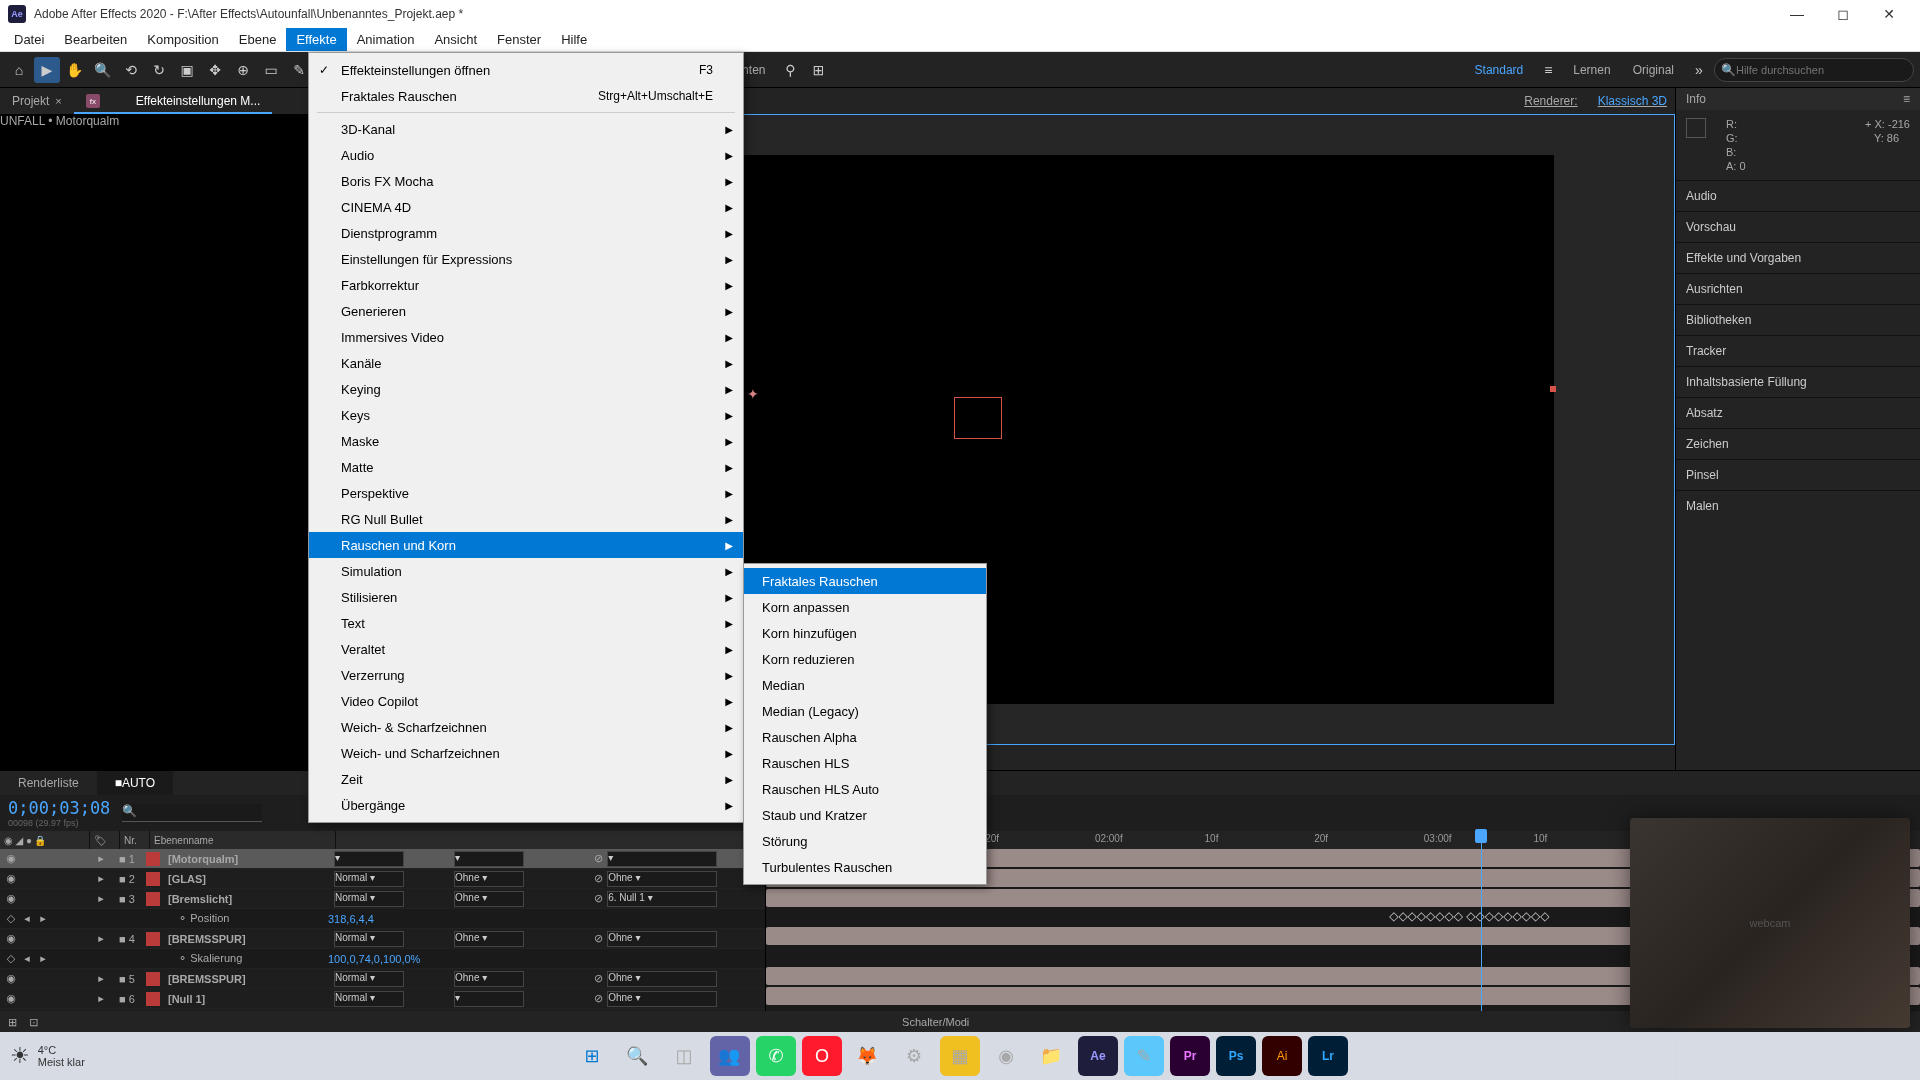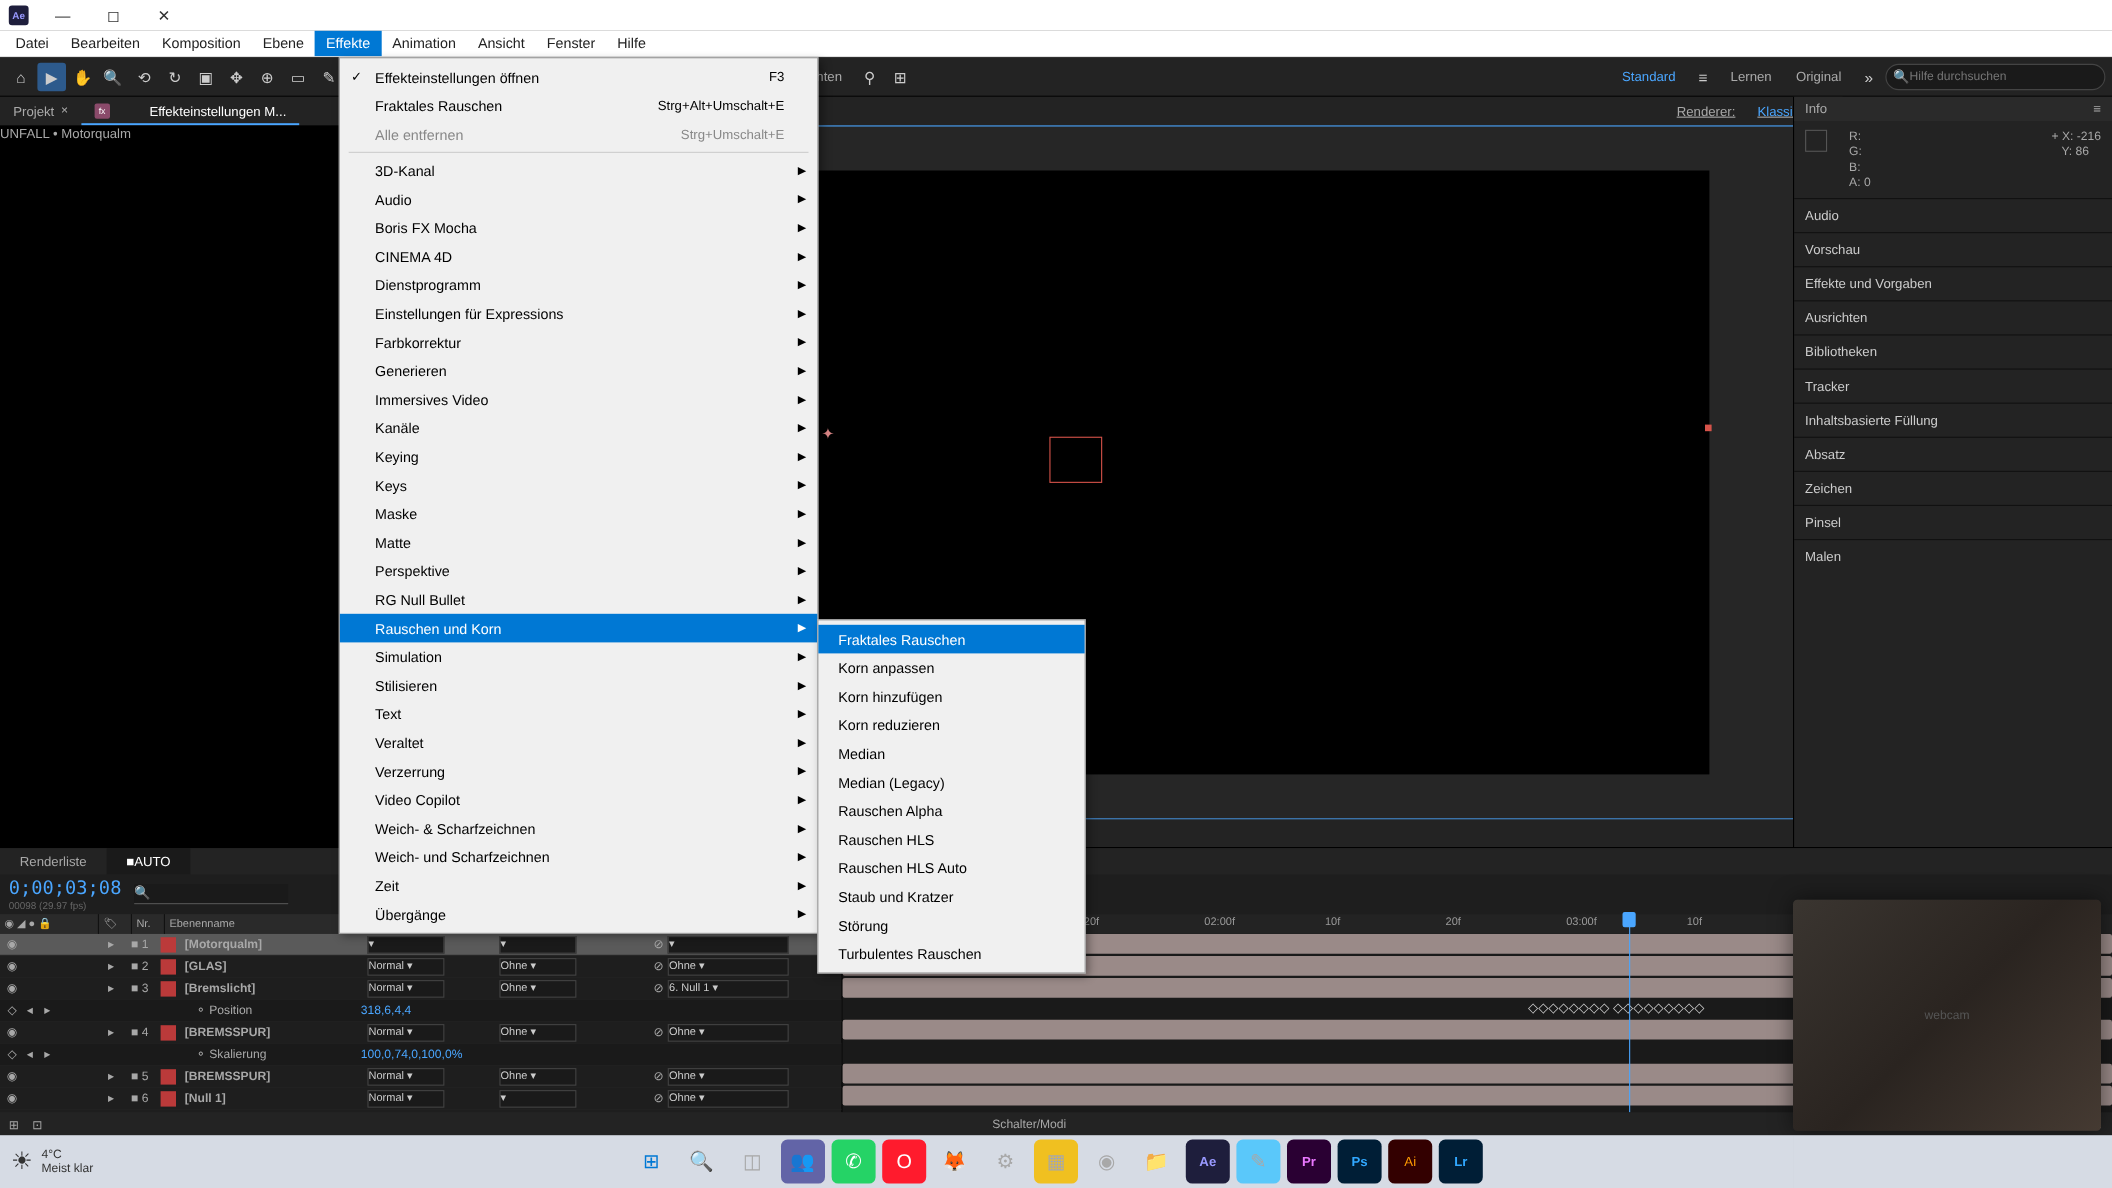--- a/index.html
+++ b/index.html
@@ -31,21 +31,21 @@
 .panel-tabs { background: #232323; height: 26px; display: flex; align-items: stretch; }
 .panel-tabs .tab { padding: 0 12px; display: flex; align-items: center; font-size: 12px; color: #aaa; position: relative; }
 .panel-tabs .tab.active { color: #fff; gap: 32px; }
 .panel-tabs .tab.active::after { content: ''; position: absolute; bottom: 0; left: 0; right: 0; height: 2px; background: #4aa6ff; }
 .panel-tabs .tab-close { margin-left: 6px; font-size: 11px; }
 .panel-tabs .fx-icon { width: 14px; height: 14px; background: #8a4a6a; border-radius: 2px; margin-right: 4px; font-size: 8px; display: flex; align-items: center; justify-content: center; }
 
 
 
 
-.right-panel { position: absolute; right: 0; top: 88px; width: 290px; bottom: 0; background: #232323; border-left: 1px solid #000; }
+.right-panel { position: absolute; right: 0; top: 88px; width: 245px; bottom: 0; background: #232323; border-left: 1px solid #000; }
 .right-panel .info-header { background: #2a2a2a; padding: 4px 10px; font-size: 12px; display: flex; justify-content: space-between; }
 .right-panel .info-body { padding: 8px 10px; font-size: 11px; display: flex; gap: 20px; }
 .right-panel .info-body .swatch { width: 20px; height: 20px; border: 1px solid #555; }
 .right-panel .info-col { display: flex; flex-direction: column; gap: 2px; }
 .right-panel .panel-title { padding: 8px 10px; font-size: 12px; color: #ccc; border-top: 1px solid #111; }
 
 
 .viewer-tabs { position: absolute; left: 310px; right: 245px; top: 88px; height: 26px; background: #232323; display: flex; align-items: center; padding: 0 8px; gap: 40px; font-size: 12px; }
 .viewer-tabs .renderer { margin-left: auto; display: flex; gap: 20px; align-items: center; text-decoration: underline; }
 .viewer-tabs .renderer-val { color: #4aa6ff; }
@@ -123,20 +123,21 @@
 .taskbar .weather .sun { font-size: 22px; }
 
 
 .webcam { position: absolute; right: 10px; bottom: 52px; width: 280px; height: 210px; background: linear-gradient(135deg, #3a3530 0%, #2a2420 50%, #453a32 100%); border-radius: 4px; box-shadow: 0 0 20px rgba(0,0,0,0.5); display: flex; align-items: center; justify-content: center; color:#555; font-size:11px; }
 </style>
 </head>
 <body>
 
 <div class="titlebar">
   <div class="ae-icon">Ae</div>
+  <div class="title">Adobe After Effects 2020 - F:\After Effects\Autounfall\Unbenanntes_Projekt.aep *</div>
   <div class="win-btn">—</div>
   <div class="win-btn">◻</div>
   <div class="win-btn">✕</div>
 </div>
 
 <div class="menubar" id="menubar">
     <div class="menu-item">Datei</div>
     <div class="menu-item">Bearbeiten</div>
     <div class="menu-item">Komposition</div>
     <div class="menu-item">Ebene</div>
@@ -468,24 +469,20 @@
 <div class="dropdown" id="dropdown">
     <div class="item">
       <span class="check">✓</span>
       <span>Effekteinstellungen öffnen</span>
       <span class="shortcut">F3</span>
     </div>
     <div class="item">
       <span>Fraktales Rauschen</span>
       <span class="shortcut">Strg+Alt+Umschalt+E</span>
     </div>
-    <div class="item disabled">
-      <span>Alle entfernen</span>
-      <span class="shortcut">Strg+Umschalt+E</span>
-    </div>
     <div class="sep"></div>
     <div class="item">
       <span>3D-Kanal</span>
       <span class="arrow">▶</span>
     </div>
     <div class="item">
       <span>Audio</span>
       <span class="arrow">▶</span>
     </div>
     <div class="item">

